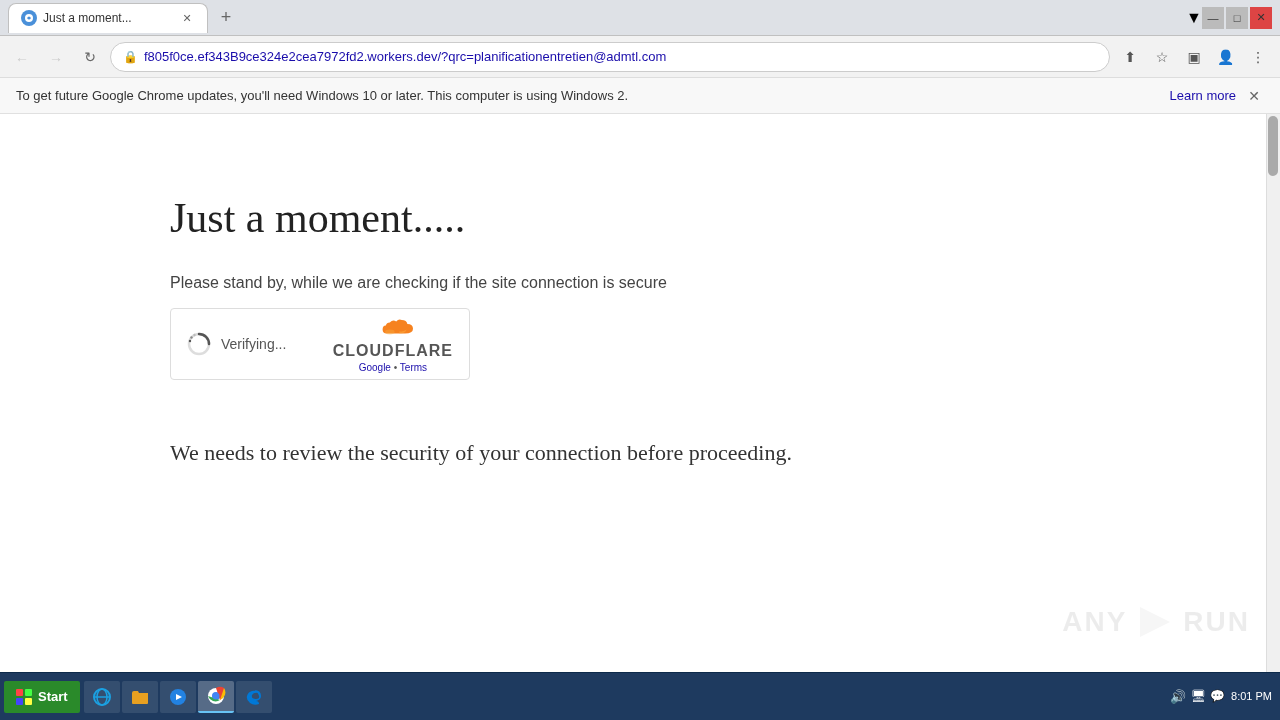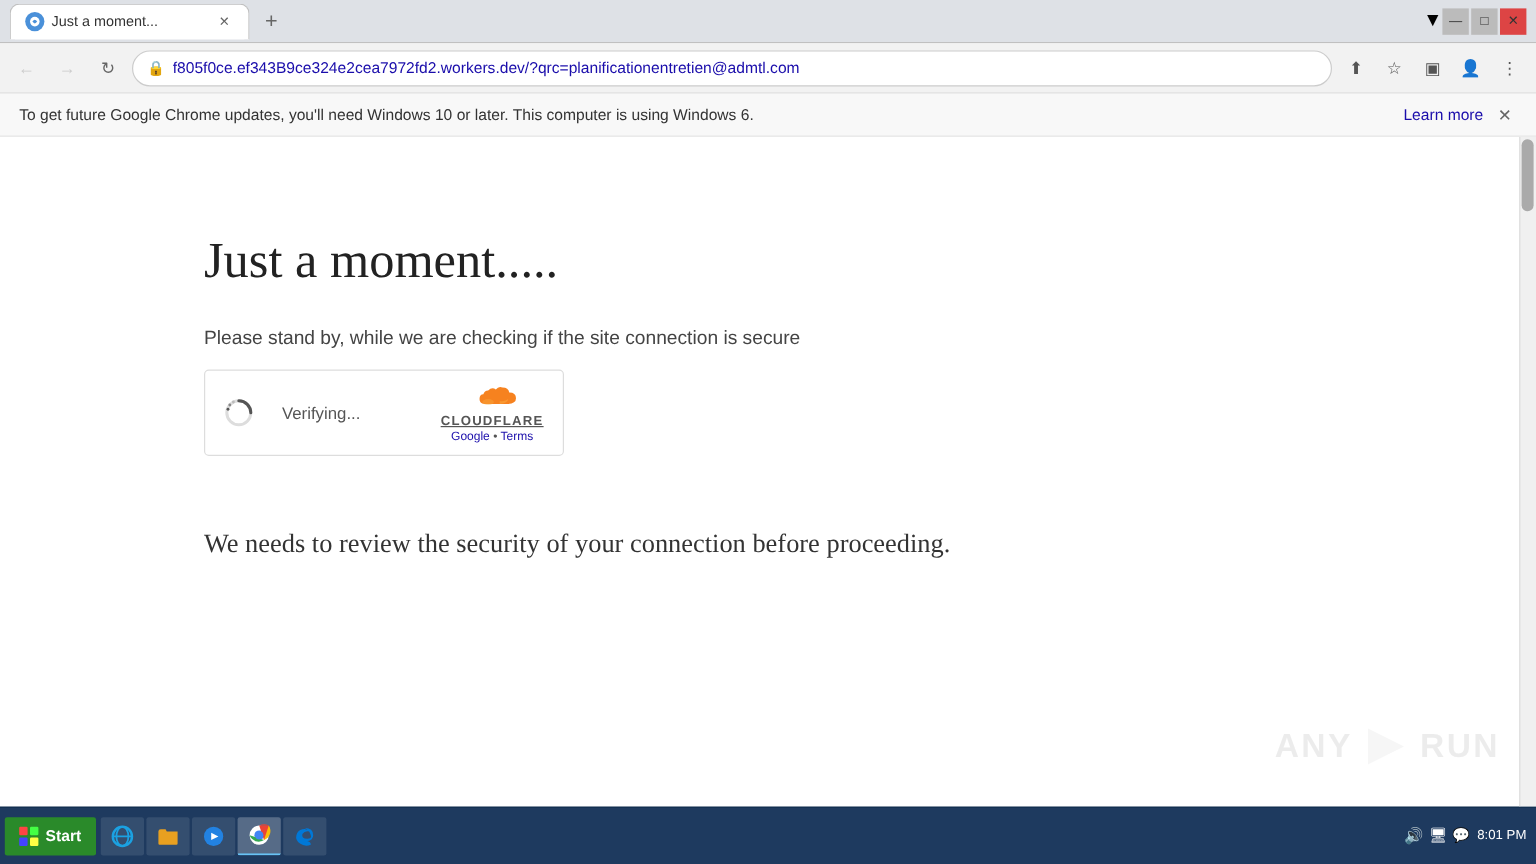--- a/index.html
+++ b/index.html
@@ -209,21 +209,21 @@
       display: flex;
       align-items: center;
       padding: 0 16px;
       background: white;
       margin-bottom: 60px;
     }
 
     .spinner-container {
       display: flex;
       align-items: center;
-      gap: 24px;
+      gap: 10px;
       flex: 1;
     }
 
     .spinner {
       width: 24px;
       height: 24px;
       position: relative;
     }
     .spinner svg {
       animation: spin 2s linear infinite;
@@ -243,25 +243,24 @@
       display: flex;
       flex-direction: column;
       align-items: center;
       gap: 2px;
     }
     .cf-cloud {
       width: 48px;
       height: 24px;
     }
     .cf-name {
-      font-size: 11px;
+      font-size: 16px;
       font-weight: bold;
       color: #555;
       letter-spacing: 1px;
-      text-decoration: underline;
     }
     .cf-links {
       font-size: 10px;
       color: #1a0dab;
     }
 
     .security-text {
       font-size: 22px;
       color: #333;
       font-weight: 400;
@@ -398,21 +397,21 @@
   <div class="toolbar-icons">
     <div class="toolbar-icon-btn">⬆</div>
     <div class="toolbar-icon-btn">☆</div>
     <div class="toolbar-icon-btn">▣</div>
     <div class="toolbar-icon-btn">👤</div>
     <div class="toolbar-icon-btn">⋮</div>
   </div>
 </div>
 
 <div class="notification-bar">
-  <span>To get future Google Chrome updates, you'll need Windows 10 or later. This computer is using Windows 6.</span>
+  <span>To get future Google Chrome updates, you'll need Windows 10 or later. This computer is using Windows 2.</span>
   <a class="learn-more">Learn more</a>
   <div class="notification-close">✕</div>
 </div>
 
 <div class="page-content">
   <div class="scrollbar-track">
     <div class="scrollbar-thumb"></div>
   </div>
 
   <div class="page-body">

